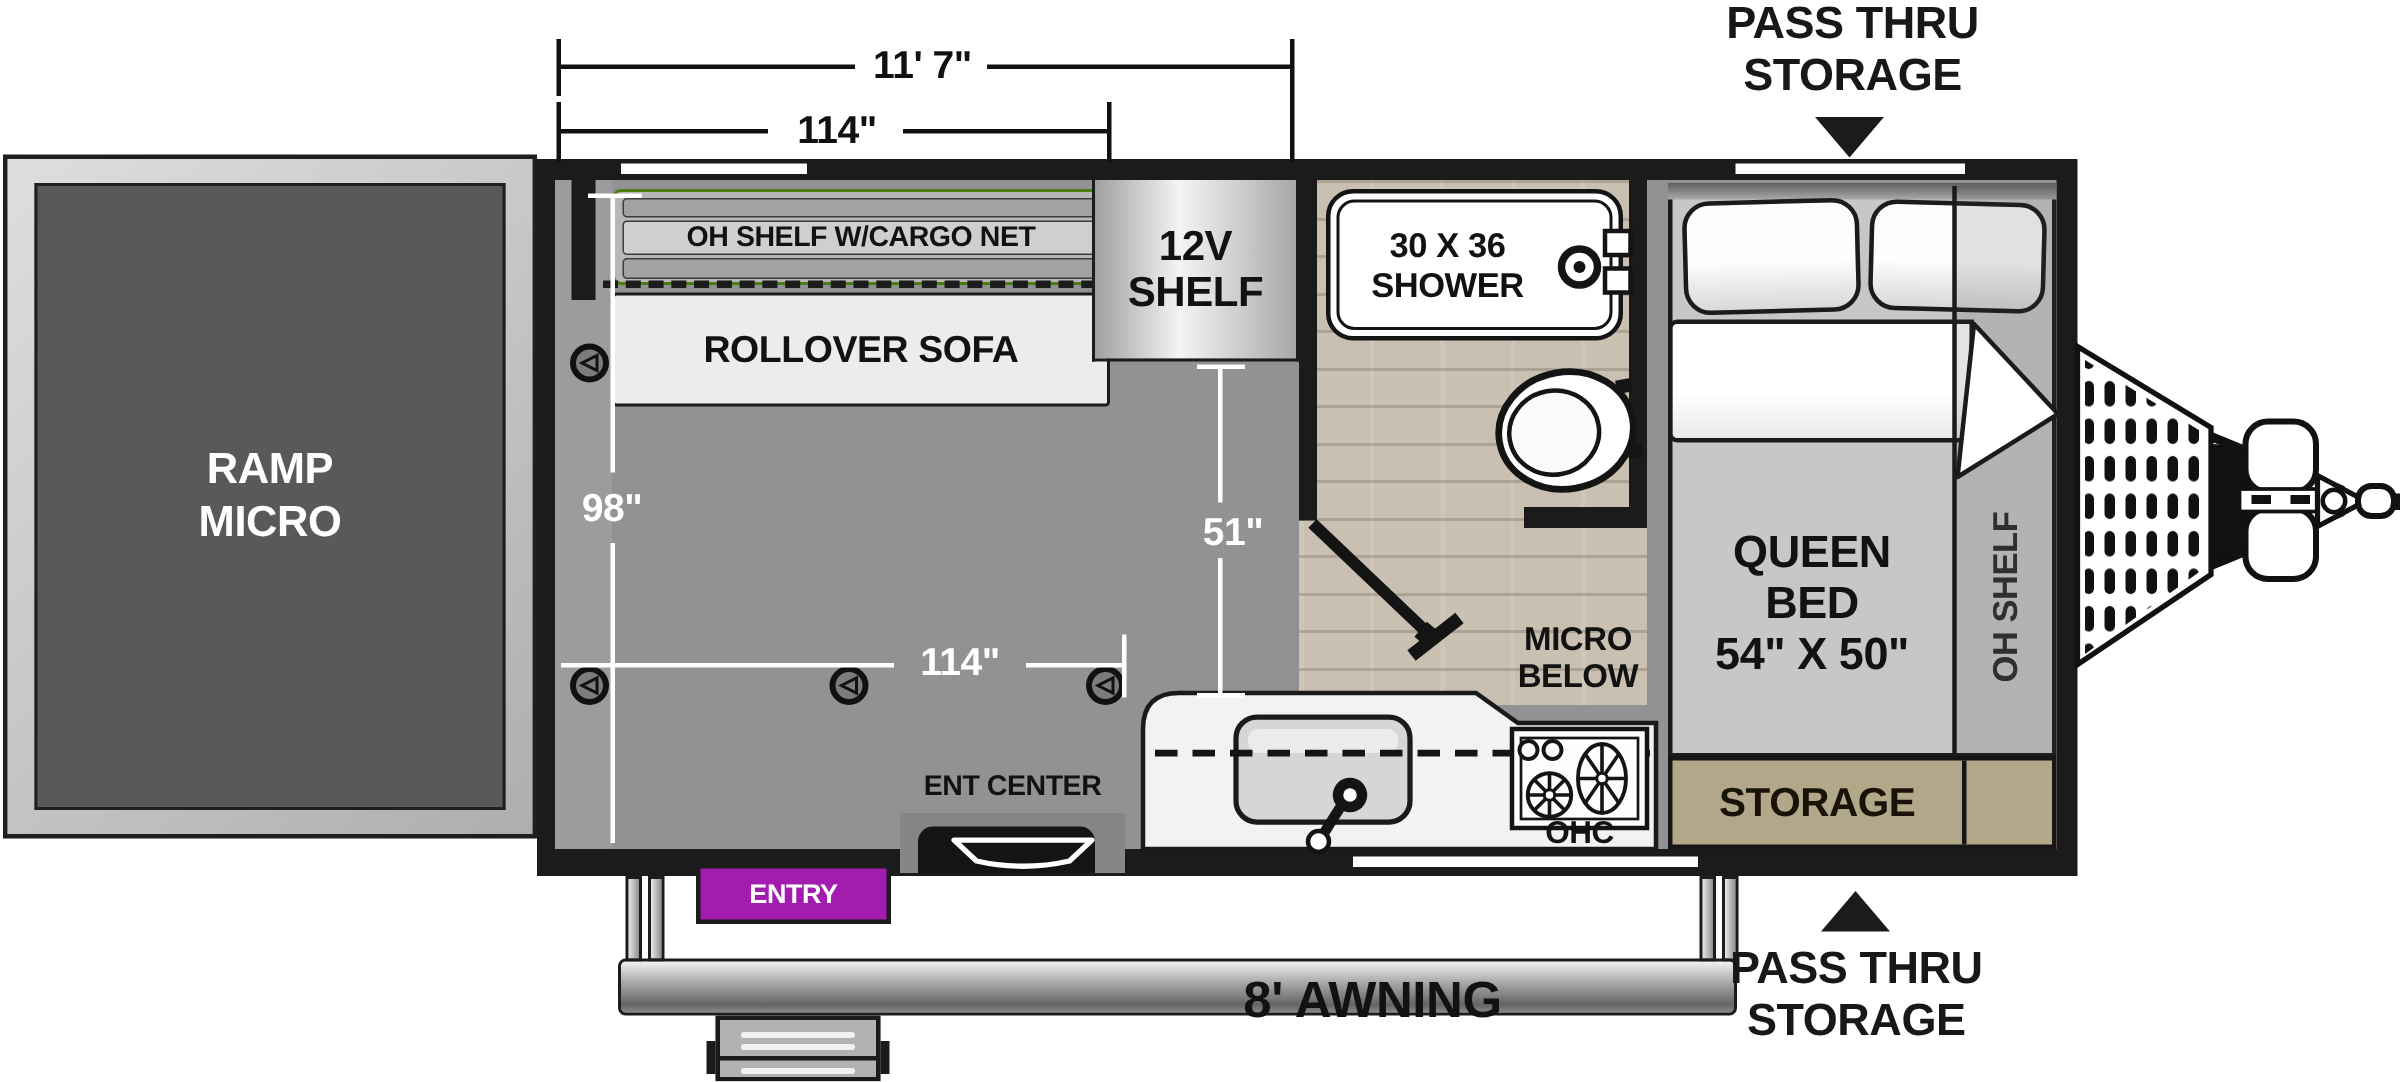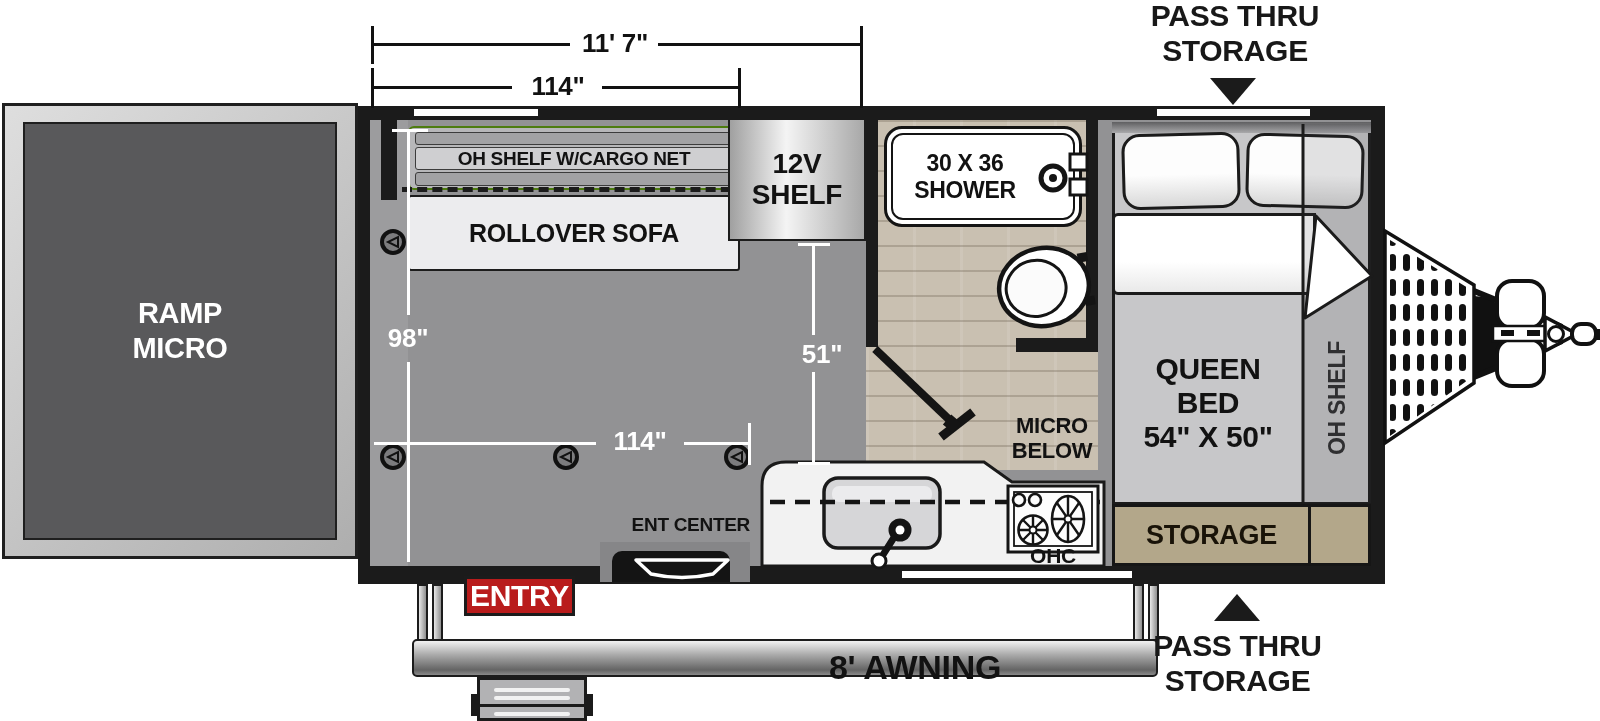--- a/index.html
+++ b/index.html
@@ -42,21 +42,21 @@
            border:3px solid #1b1b1b;border-radius:6px 0 0 6px;}
   .pillow{background:linear-gradient(180deg,#fdfdfd 55%,#d8d8d8);border:3.5px solid #1b1b1b;border-radius:18px;}
   .stripshade{left:1303px;top:124px;width:68px;height:379px;background:rgba(60,60,64,.14);}
   .ohshelf-lbl{left:1312px;top:328px;width:50px;height:140px;writing-mode:vertical-rl;transform:rotate(180deg);
                font-size:23px;color:#2f2f31;display:flex;align-items:center;justify-content:center;}
   .storage{left:1112px;top:504px;width:259px;height:62px;background:#b3a78a;border:3px solid #161616;}
   .storage .divider{position:absolute;left:193px;top:0;bottom:0;width:3px;background:#161616;}
   
   .entcab{left:600px;top:542px;width:150px;height:40px;background:#868688;}
   .entcab .inner{position:absolute;left:12px;top:9px;width:118px;height:31px;background:#141414;border-radius:10px 10px 0 0;}
-  .entry{left:464px;top:576px;width:111px;height:40px;background:#b91c1c;border:3px solid #1c1c1c;color:#fff;font-size:30px;}
+  .entry{left:464px;top:576px;width:130px;height:40px;background:#a21caf;border:3px solid #1c1c1c;color:#fff;font-size:18px;}
   
   .awnbar{left:412px;top:639px;width:746px;height:38px;border:2.5px solid #1c1c1c;border-radius:5px;
           background:linear-gradient(180deg,#f2f2f2,#ababab 40%,#646464 85%,#8a8a8a);}
   .post{width:11px;height:57px;background:linear-gradient(90deg,#e8e8e8,#8f8f8f);border:2px solid #1c1c1c;top:584px;}
   .steps{left:477px;top:677px;width:110px;height:44px;background:#b2b2b4;border:3px solid #1b1b1b;}
   .steps .tread{position:absolute;left:14px;right:14px;height:4px;background:#f2f2f2;border-radius:2px;}
   .steps .sep{position:absolute;left:0;right:0;top:24px;height:3px;background:#1b1b1b;}
   .tab{width:8px;height:22px;background:#1b1b1b;top:694px;}
   
   .dimln{background:#111;}
@@ -273,21 +273,21 @@
     </g>
   </svg>
 
   <div class="abs lbl" style="left:1000px;top:412px;width:104px;height:52px;font-size:22px;line-height:1.15;">
     <span style="white-space:pre-line;">MICRO
 BELOW</span>
   </div>
   <div class="abs lbl" style="left:1018px;top:544px;width:70px;height:24px;font-size:21px;">
     <span>OHC</span>
   </div>
-  <div class="abs lbl" style="left:600px;top:514px;width:150px;height:22px;font-size:19px;justify-content:flex-end;">
+  <div class="abs lbl" style="left:600px;top:514px;width:150px;height:22px;font-size:19px;">
     <span>ENT CENTER</span>
   </div>
   <div class="abs lbl" style="left:790px;top:648px;width:250px;height:38px;font-size:34px;">
     <span>8' AWNING</span>
   </div>
 
   <div class="abs lbl passthru" style="left:1140px;top:-6px;width:190px;height:80px;">
     <span style="white-space:pre-line;">PASS THRU
 STORAGE</span>
   </div>

